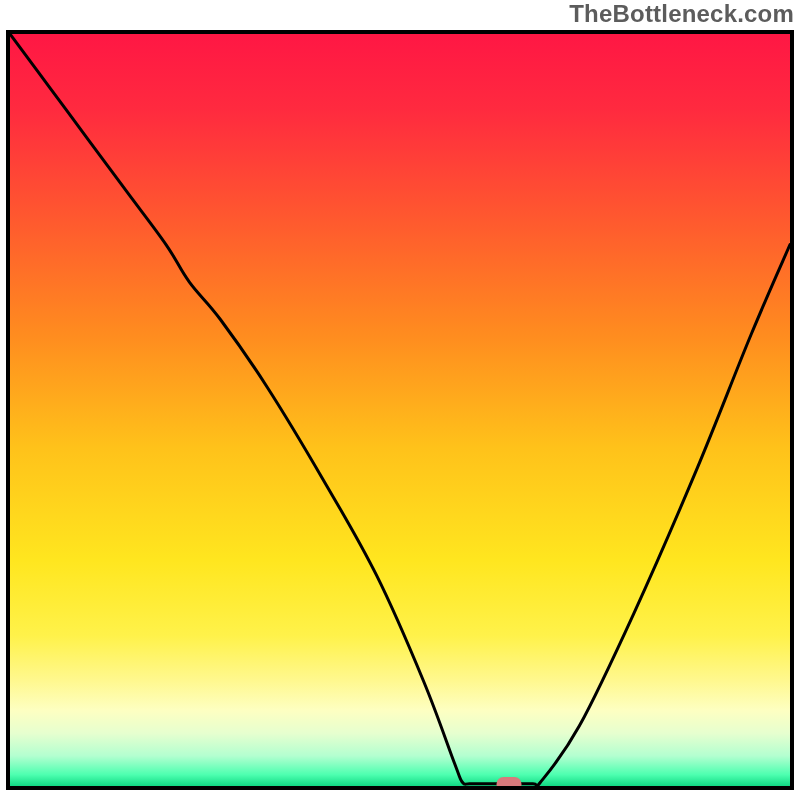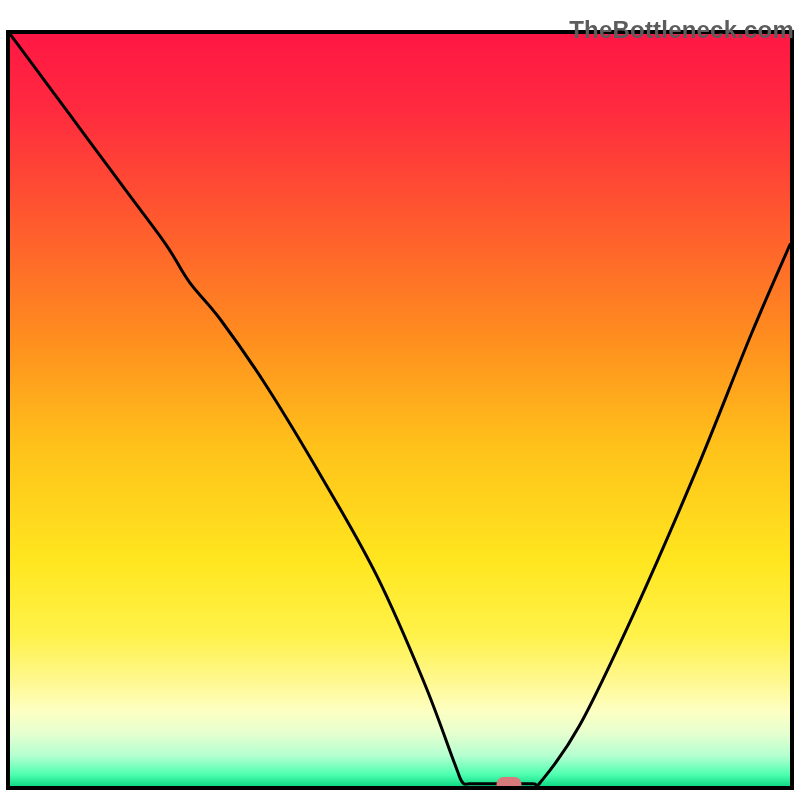--- a/index.html
+++ b/index.html
@@ -11,21 +11,21 @@
     background: #fff;
     font-family: Arial, Helvetica, sans-serif;
   }
   .chart-wrap {
     position: relative;
     width: 800px;
     height: 800px;
   }
   .watermark {
     position: absolute;
-    top: 16px;
+    top: 0;
     right: 6px;
     font-size: 24px;
     font-weight: 600;
     color: #5c5c5c;
     letter-spacing: 0.2px;
     z-index: 5;
   }
   .plot-frame {
     position: absolute;
     top: 30px;

